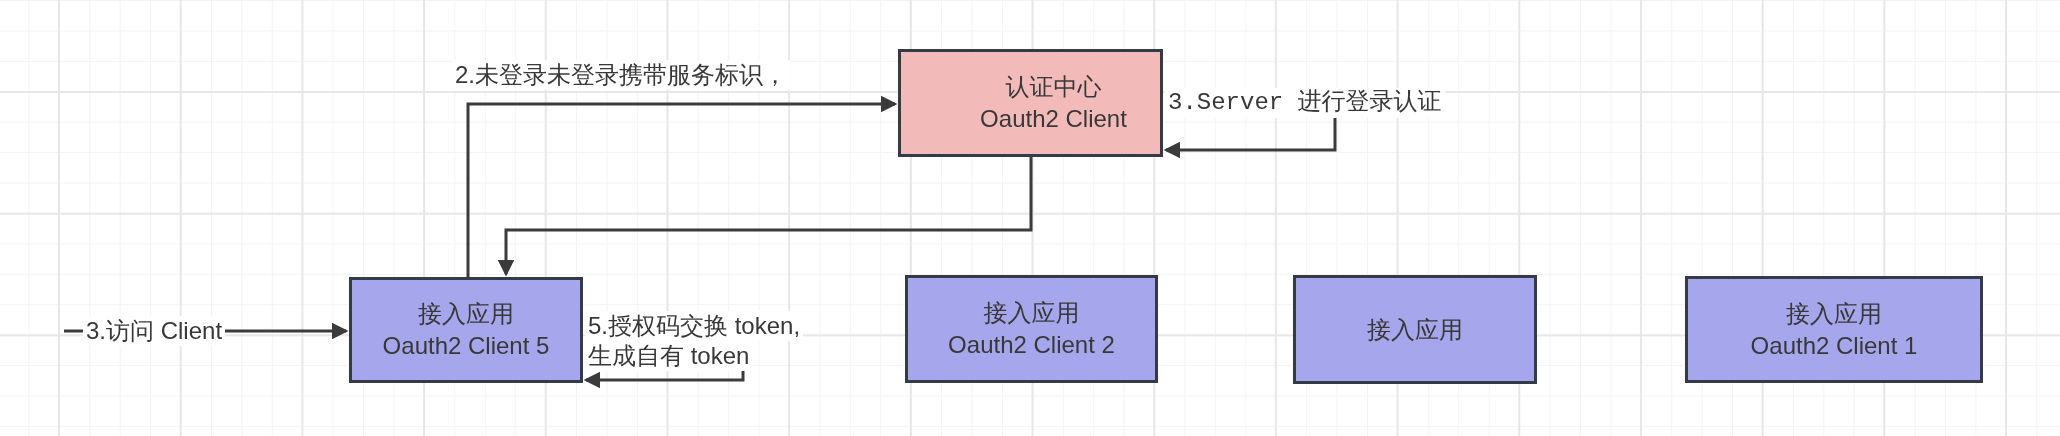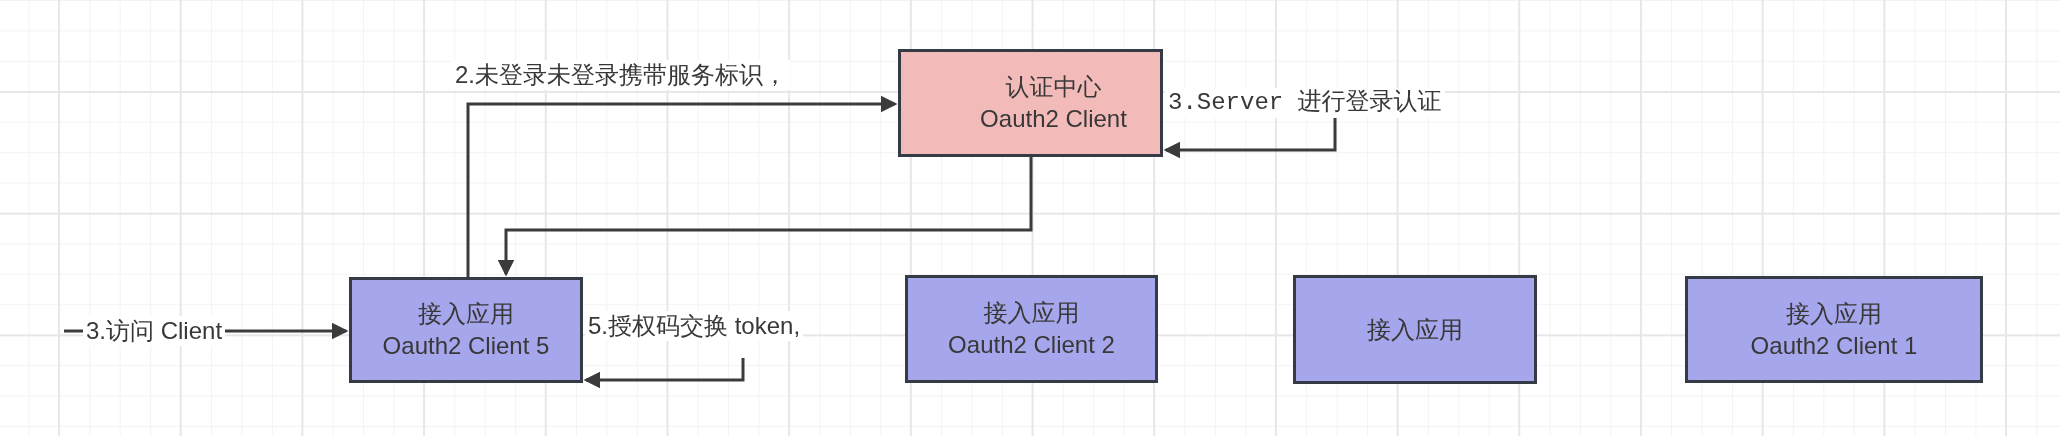--- a/index.html
+++ b/index.html
@@ -107,15 +107,16 @@
     <span>2.未登录未登录携带服务标识，</span>
   </div>
 
   <div class="elabel" id="label-step3">
     <span>3.Server 进行登录认证</span>
   </div>
 
 
   <div class="elabel stack" id="label-step5">
     <span>5.授权码交换 token,</span>
+    <span>生成自有 token</span>
   </div>
 
 </div>
 
 </body></html>

